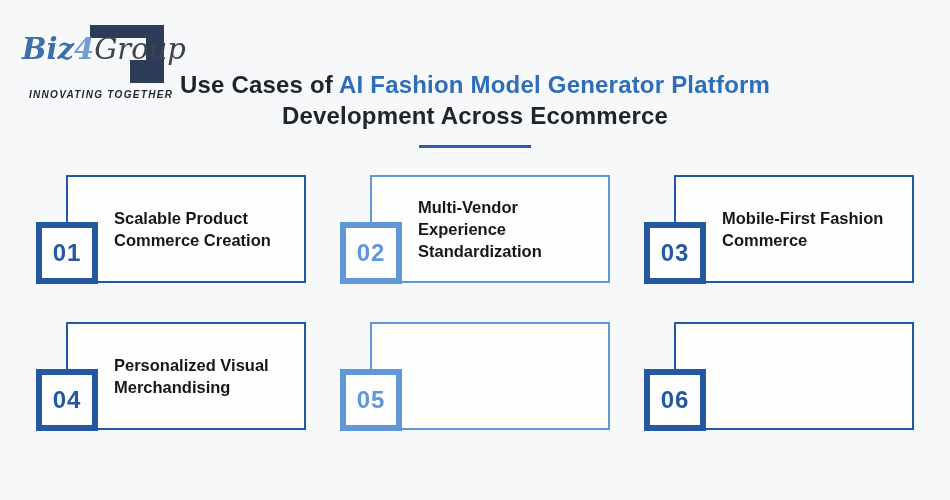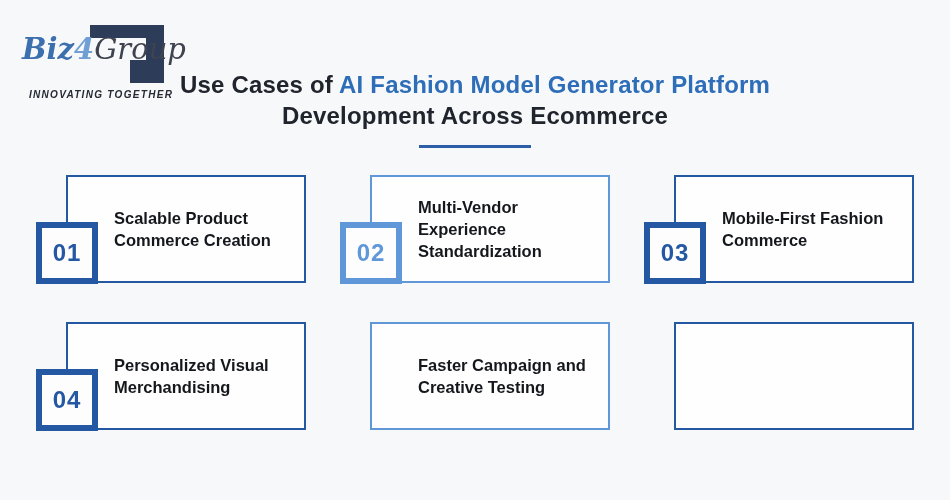--- a/index.html
+++ b/index.html
@@ -109,17 +109,18 @@
   <div class="num-badge">03</div>
   <div class="card-label">Mobile-First Fashion Commerce</div>
 </div>
 
 <div class="card card--dark pos-c4">
   <div class="num-badge">04</div>
   <div class="card-label">Personalized Visual Merchandising</div>
 </div>
 
 <div class="card card--light pos-c5">
-  <div class="card-label">Faster Campaign and Creative Testing</div>
+  <div class="num-badge">05</div>
 </div>
 
 <div class="card card--dark pos-c6">
+  <div class="num-badge">06</div>
 </div>
 
 </body></html>

